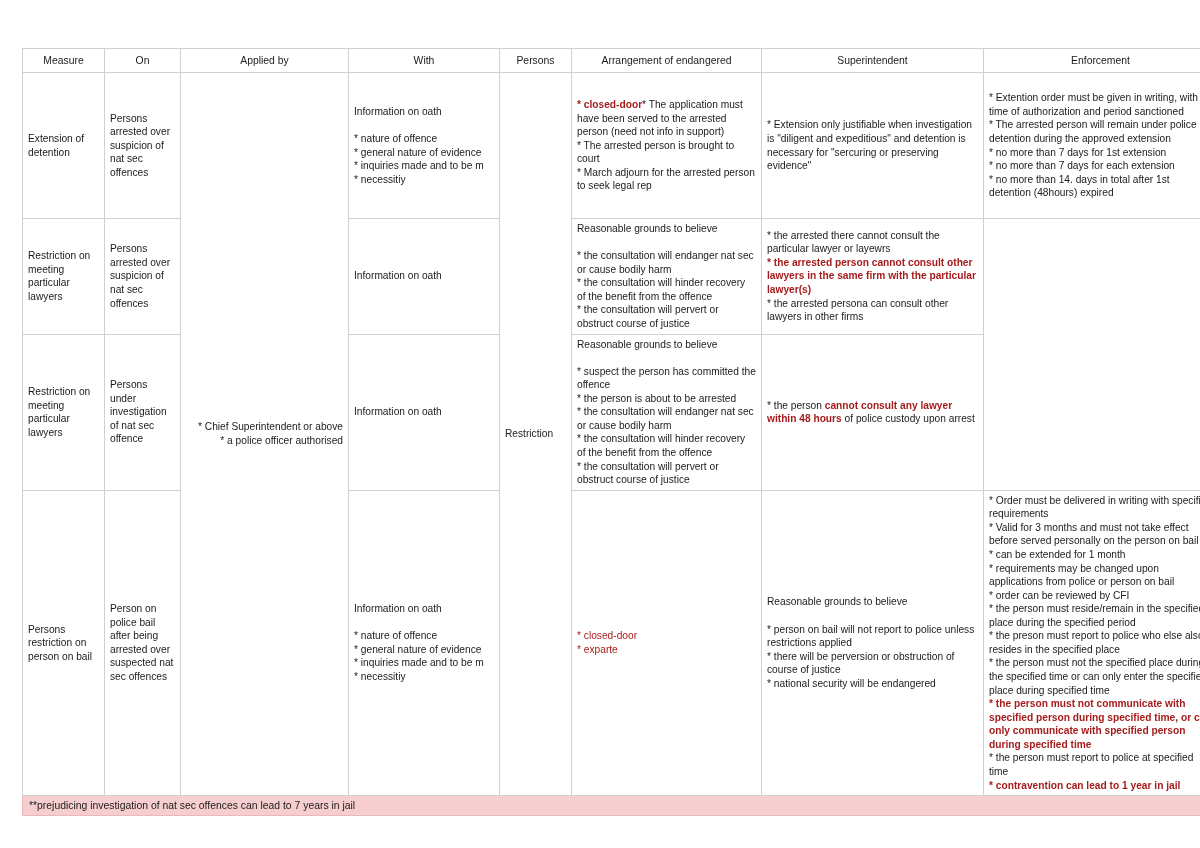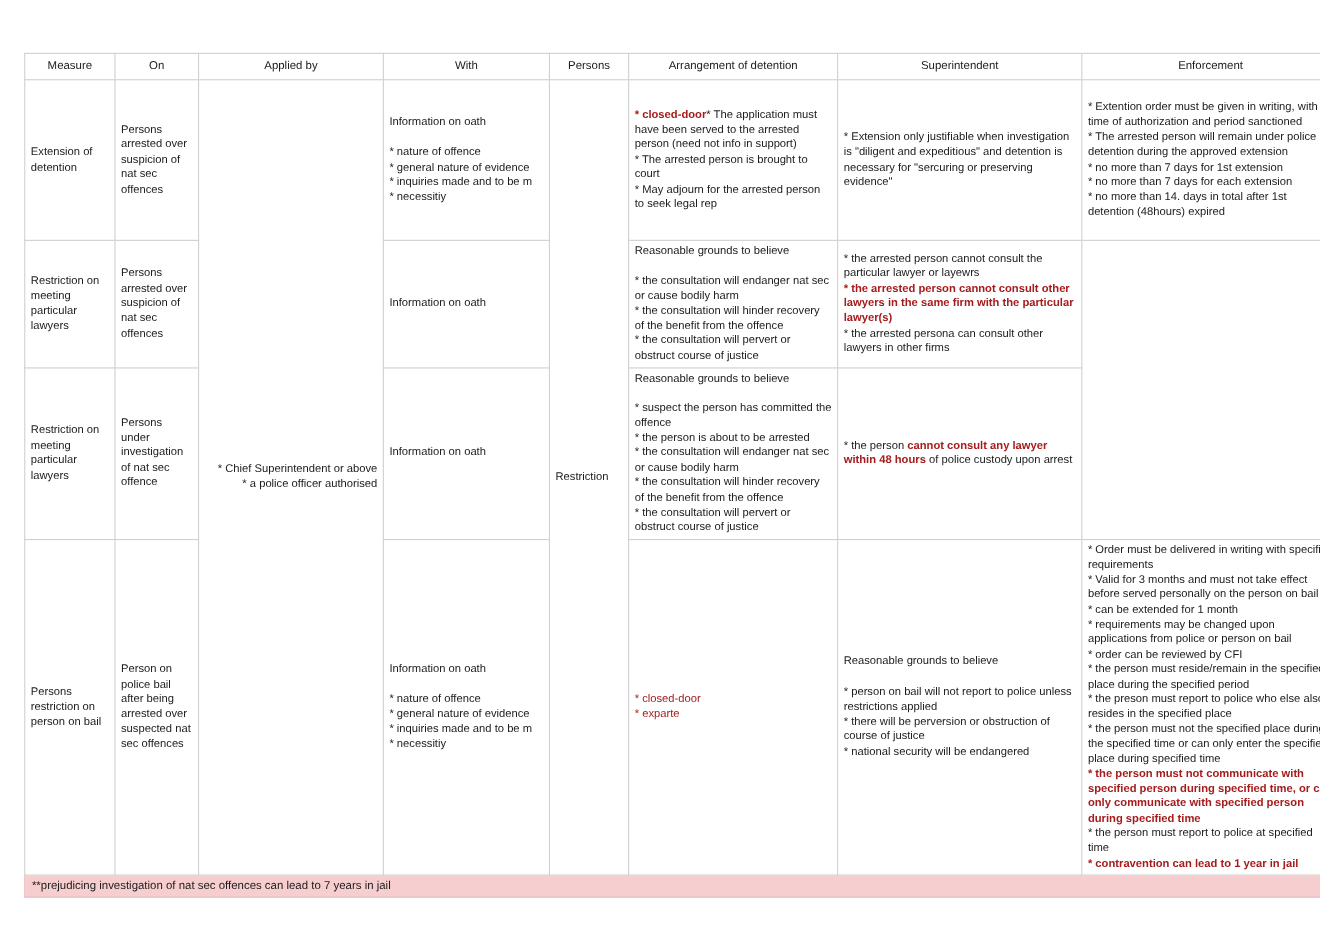--- a/index.html
+++ b/index.html
@@ -89,21 +89,21 @@
         <col class="c-enforce">
     </colgroup>
 
     <thead>
       <tr>
         <th>Measure</th>
         <th>On</th>
         <th>Applied by</th>
         <th>With</th>
         <th>Persons</th>
-        <th>Arrangement of detention</th>
+        <th>Arrangement of endangered</th>
         <th>Superintendent</th>
         <th>Enforcement</th>
       </tr>
     </thead>
 
     <tbody>
 
       <tr class="r1">
         <td class="cell-mid">Extension of detention</td>
         <td class="cell-mid">Persons arrested over suspicion of nat sec offences</td>
@@ -111,39 +111,39 @@
 * a police officer authorised</td>
         <td class="cell-top blk">Information on oath
 
 * nature of offence
 * general nature of evidence
 * inquiries made and to be m
 * necessitiy</td>
         <td class="cell-mid" rowspan="4">Restriction</td>
         <td class="cell-top"><span class="red blk">* closed-door</span><span class="blk">* The application must have been served to the arrested person (need not info in support)
 * The arrested person is brought to court
-* May adjourn for the arrested person to seek legal rep</span></td>
+* March adjourn for the arrested person to seek legal rep</span></td>
         <td class="cell-mid blk">* Extension only justifiable when investigation is "diligent and expeditious" and detention is necessary for "sercuring or preserving evidence"</td>
         <td class="cell-top blk">* Extention order must be given in writing, with time of authorization and period sanctioned
 * The arrested person will remain under police detention during the approved extension
 * no more than 7 days for 1st extension
 * no more than 7 days for each extension
 * no more than 14. days in total after 1st detention (48hours) expired</td>
       </tr>
 
       <tr class="r2">
         <td class="cell-mid">Restriction on meeting particular lawyers</td>
         <td class="cell-mid">Persons arrested over suspicion of nat sec offences</td>
         <td class="cell-mid">Information on oath</td>
         <td class="cell-top blk">Reasonable grounds to believe
 
 * the consultation will endanger nat sec or cause bodily harm
 * the consultation will hinder recovery of the benefit from the offence
 * the consultation will pervert or obstruct course of justice</td>
-        <td class="cell-top"><span class="blk">* the arrested person cannot consult the particular lawyer or layewrs
+        <td class="cell-top"><span class="blk">* the arrested there cannot consult the particular lawyer or layewrs
 </span><span class="red blk">* the arrested person cannot consult other lawyers in the same firm with the particular lawyer(s)</span><span class="blk">
 * the arrested persona can consult other lawyers in other firms</span></td>
       </tr>
 
       <tr class="r3">
         <td class="cell-mid">Restriction on meeting particular lawyers</td>
         <td class="cell-mid">Persons under investigation of nat sec offence</td>
         <td class="cell-mid">Information on oath</td>
         <td class="cell-top blk">Reasonable grounds to believe
 

